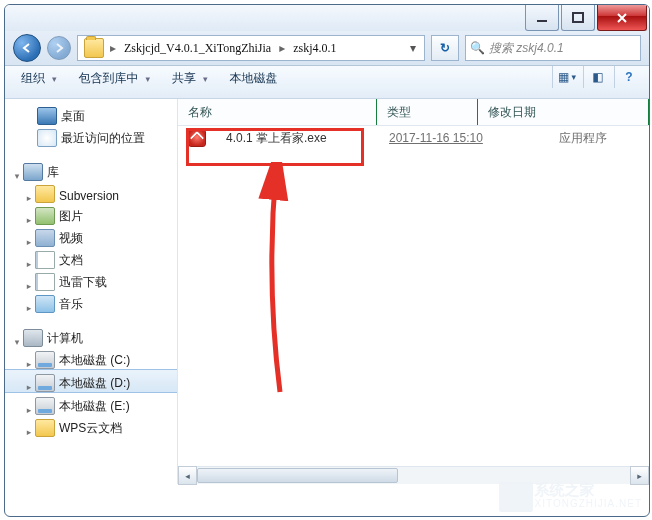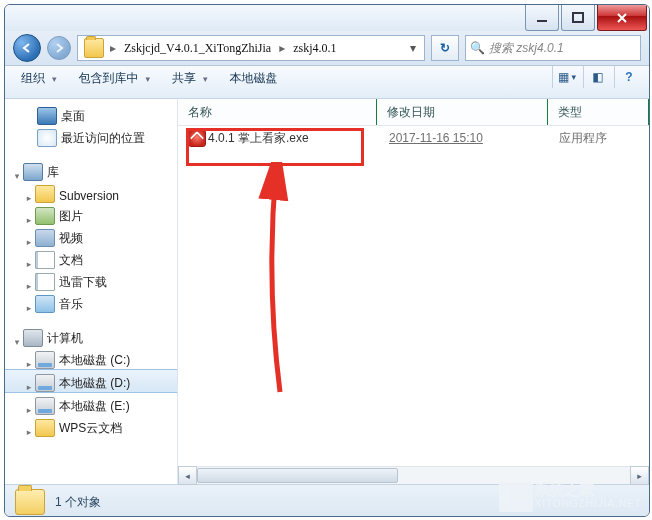--- a/index.html
+++ b/index.html
@@ -199,21 +199,21 @@
     padding:0 10px;border-right:1px solid #15803d;height:100%;display:flex;align-items:center;
   }
   .col.name{flex:1;}
   .col.date{width:150px;}
   .col.type{width:80px;}
   .list{flex:1;overflow:auto;position:relative;}
   .frow{
     display:flex;align-items:center;height:24px;
   }
   .cell{padding:0 10px;color:#333;}
-  .cell.name{flex:1;display:flex;align-items:center;gap:2px;}
+  .cell.name{flex:1;display:flex;align-items:center;gap:20px;}
   .cell.date{width:150px;color:#707070;text-decoration:underline;}
   .cell.type{width:80px;color:#707070;}
   .exe-icon{
     width:16px;height:16px;border-radius:3px;
     background:radial-gradient(circle at 50% 45%, #ff7a6e, #c6281e 70%);
     border:1px solid #9a1c14;
     position:relative;
   }
   .exe-icon::before{
     content:"";position:absolute;left:3px;top:3px;width:8px;height:8px;
@@ -421,25 +421,25 @@
           <span class="ticon i-folder"></span>
         <span>WPS云文档</span>
       </div>
     </div>
 
     <div class="files">
       <div class="cols">
         <div class="col name">
             <span>名称</span>
           </div>
+        <div class="col type">
+            <span>类型</span>
+          </div>
         <div class="col date">
             <span>修改日期</span>
-          </div>
-        <div class="col type">
-            <span>类型</span>
           </div>
       </div>
       <div class="list">
         <div class="frow">
           <div class="cell name">
             <span class="exe-icon"></span>
             <span>4.0.1 掌上看家.exe</span>
           </div>
           <div class="cell date">2017-11-16 15:10</div>
           <div class="cell type">应用程序</div>
@@ -448,24 +448,20 @@
       <div class="hscroll">
         <div class="btn">◂</div>
         <div class="track">
             <div class="thumb"></div>
           </div>
         <div class="btn">▸</div>
       </div>
     </div>
   </div>
 
-  <div class="status">
-    <div class="big-folder"></div>
-    <span>1 个对象</span>
-  </div>
 
 </div>
 
 <div class="highlight-box"></div>
 
 <svg class="arrow-ann" viewBox="0 0 40 240">
   <defs>
     <marker id="ah" markerWidth="12" markerHeight="12" refX="6" refY="3" orient="auto">
       <path d="M0,0 L12,3 L0,6 Z" fill="#e53027"></path>
     </marker>

